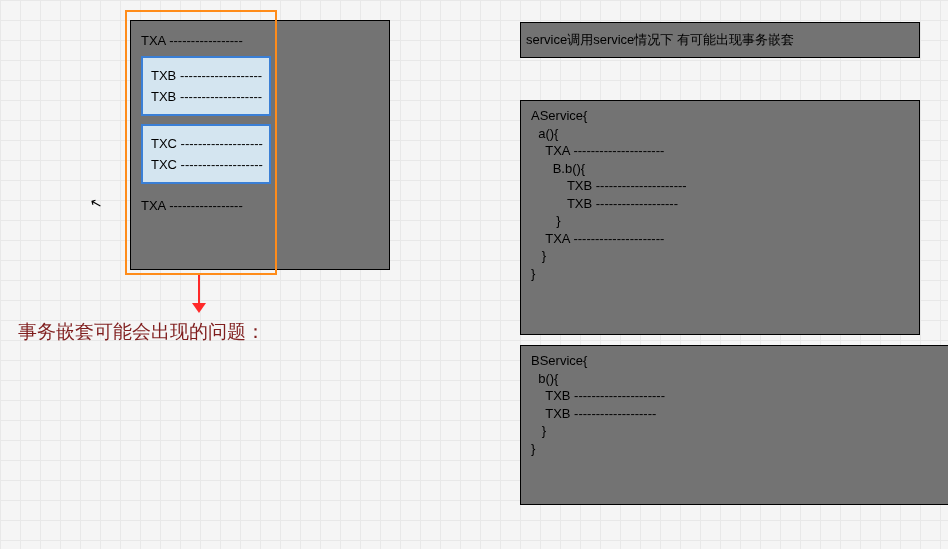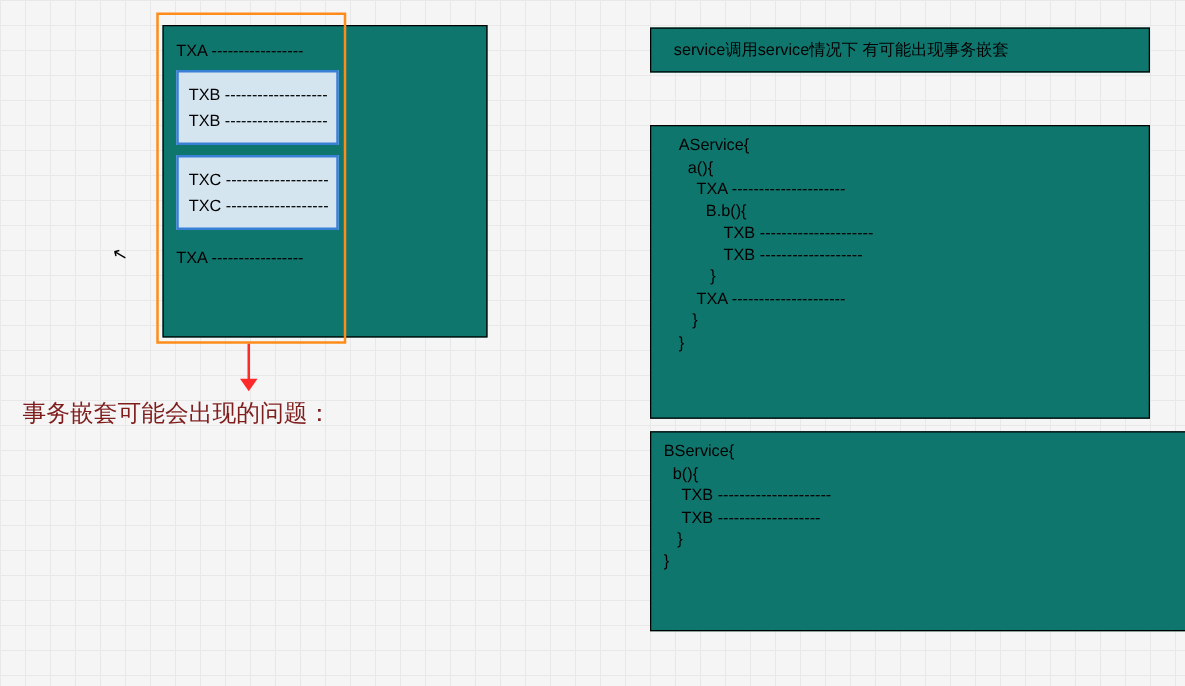--- a/index.html
+++ b/index.html
@@ -11,21 +11,21 @@
         linear-gradient(#e8e8e8 1px, transparent 1px),
         linear-gradient(90deg, #e8e8e8 1px, transparent 1px);
       background-size: 20px 20px;
       font-family: Arial, sans-serif;
       font-size: 13px;
       color: #000;
       position: relative;
     }
     .box {
       position: absolute;
-      background: #0f766e;
+      background: #737373;
       border: 1px solid #000;
     }
     .left-box {
       left: 130px;
       top: 20px;
       width: 260px;
       height: 250px;
       padding: 8px 10px;
     }
     .orange-rect {
@@ -73,29 +73,29 @@
       width: 480px;
       color: #7f1d1d;
       font-size: 19px;
       line-height: 1.5;
     }
     .top-right-box {
       left: 520px;
       top: 22px;
       width: 400px;
       height: 36px;
-      padding: 8px 18px;
+      padding: 8px 5px;
       font-size: 13px;
     }
     .aservice-box {
       left: 520px;
       top: 100px;
       width: 400px;
       height: 235px;
-      padding: 6px 22px;
+      padding: 6px 10px;
     }
     .bservice-box {
       left: 520px;
       top: 345px;
       width: 436px;
       height: 160px;
       padding: 6px 10px;
     }
     .code-line { white-space: pre; font-family: Arial, sans-serif; line-height: 1.35; }
     .cursor {

